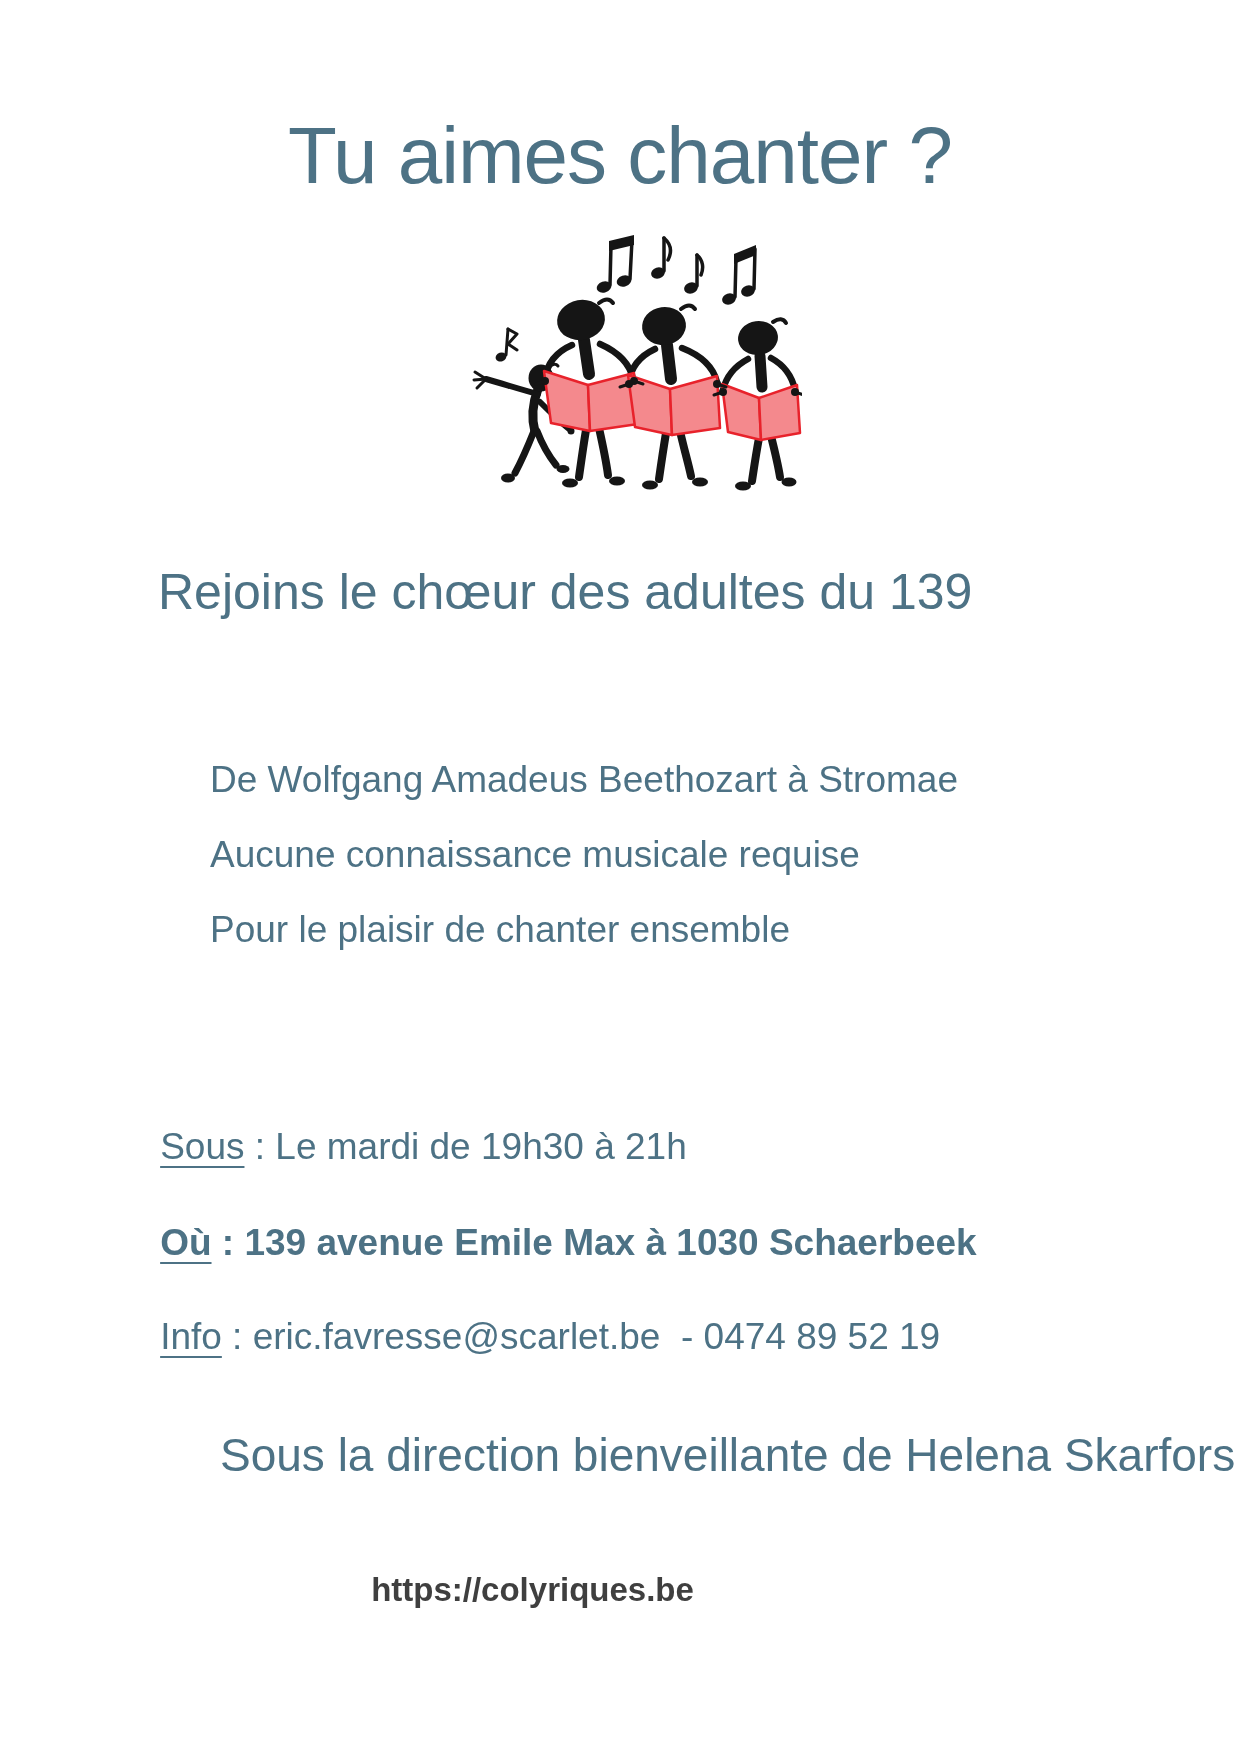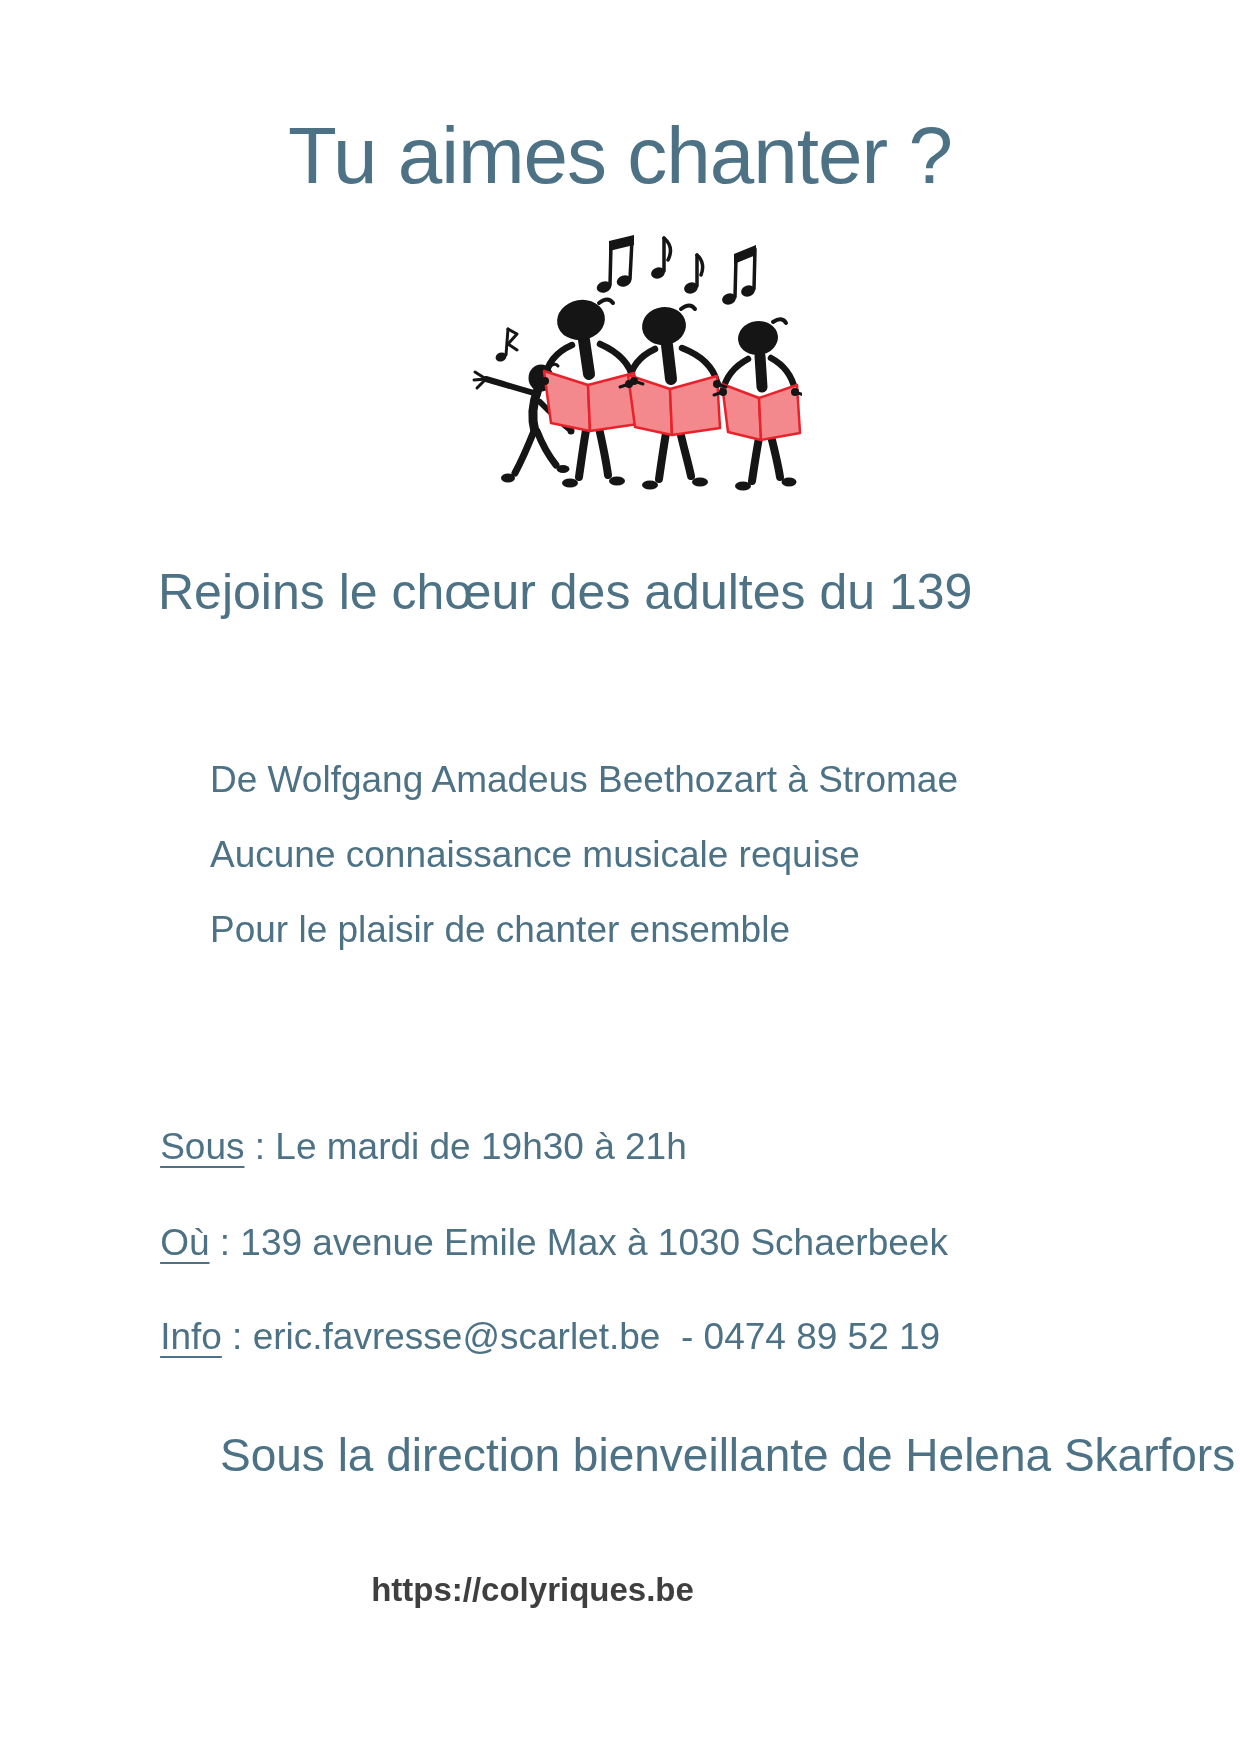--- a/index.html
+++ b/index.html
@@ -46,21 +46,21 @@
   .body-line.l3 { top: 908px; }
 
   .detail {
     position: absolute;
     left: 119px;
     font-size: 37px;
     line-height: 1.2;
     white-space: pre;
   }
   .detail.quand { top: 1081px; }
-  .detail.ou    { top: 1177px; }
+  .detail.ou    { top: 1177px; font-weight: bold; }
   .detail.info  { top: 1271px; }
   .detail .lbl {
     text-decoration: underline;
     text-underline-offset: 7px;
     text-decoration-thickness: 2px;
   }
 
   .direction {
     position: absolute;
     top: 1428px; left: 220px;

